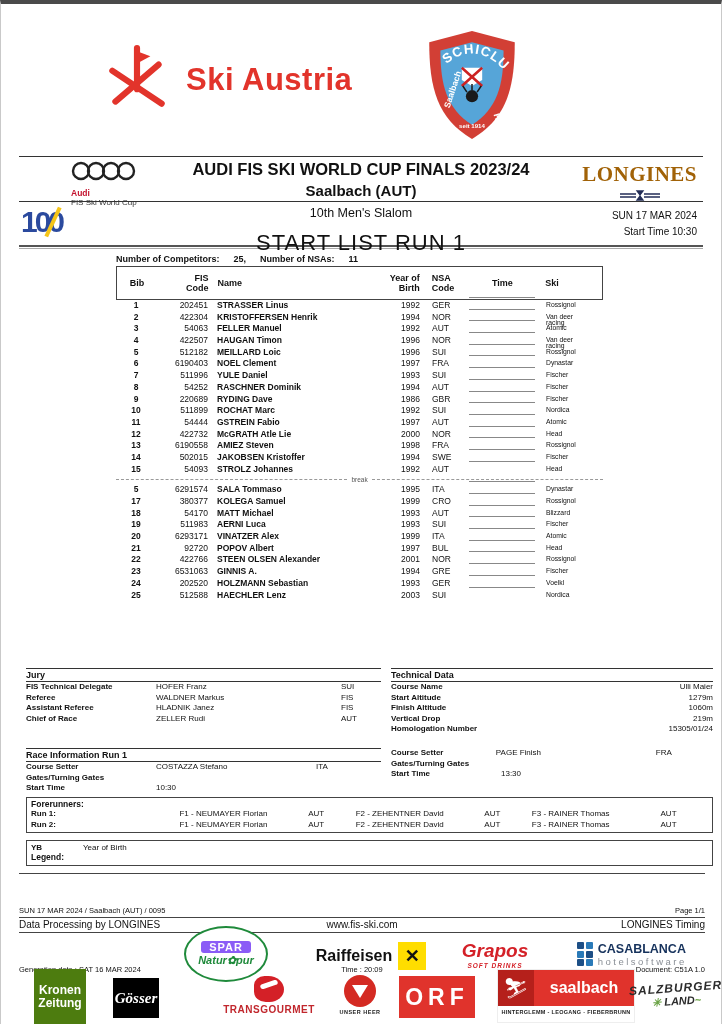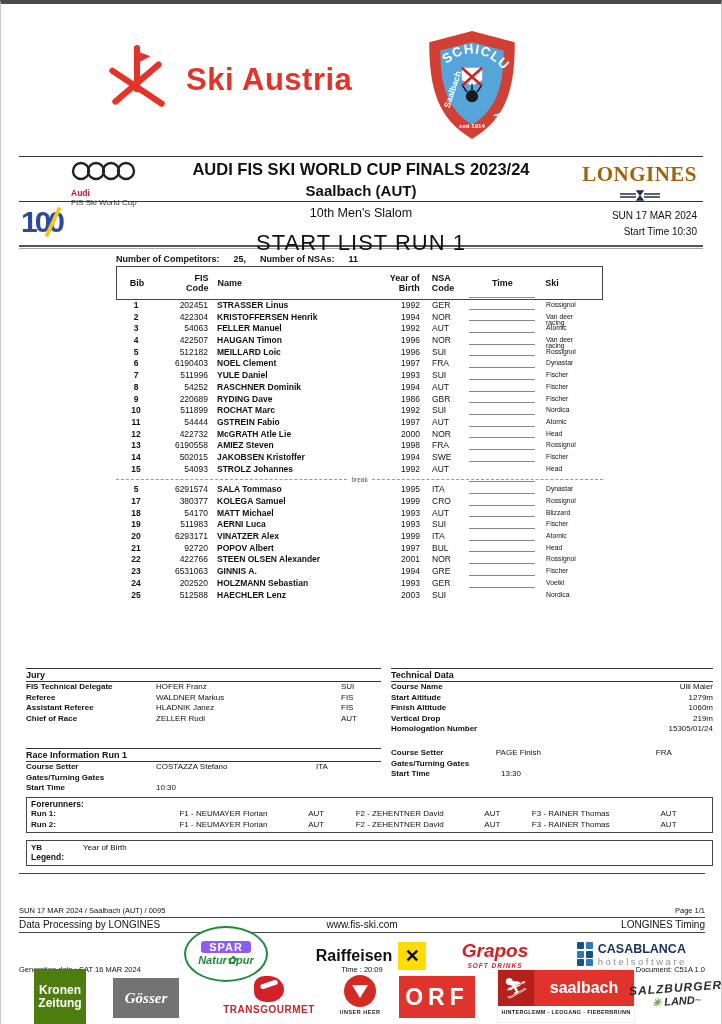--- a/index.html
+++ b/index.html
@@ -107,21 +107,21 @@
   #sp-casablanca { left:556px; top:932px; width:150px; height:36px; gap:5px; }
   #sp-casablanca .cb-icon { display:grid; grid-template-columns:7px 7px; grid-gap:1.5px; }
   #sp-casablanca .cb-icon i { width:7px; height:7px; background:#2a7ab8; border-radius:1px; }
   #sp-casablanca .cb-icon i.t { background:#1d4f86; }
   #sp-casablanca .cb-text { display:flex; flex-direction:column; }
   #sp-casablanca .cb1 { color:#16325c; font-weight:bold; font-size:12.5px; }
   #sp-casablanca .cb2 { color:#8a8f96; font-size:9.5px; letter-spacing:2.5px; }
 
   #sp-kronen { left:25px; top:965px; width:52px; height:56px; background:#4d7c0f; color:#fff; flex-direction:column; line-height:13px;margin-left:8px; }
   #sp-kronen span { font-weight:bold; font-size:12px; }
-  #sp-goesser { left:112px; top:974px; width:66px; height:40px; background:#737373; color:#fff;justify-content:center; }
+  #sp-goesser { left:112px; top:974px; width:46px; height:40px; background:#000000; color:#fff;justify-content:center; }
   #sp-goesser span { font-family:"Liberation Serif",serif; font-style:italic; font-weight:bold; font-size:15px; }
   #sp-transgourmet { left:220px; top:962px; width:96px; height:58px; flex-direction:column; gap:2px;align-items:center; }
   #sp-transgourmet .tg-icon { width:30px; height:26px; background:#d42027; border-radius:40% 60% 55% 45%; position:relative; }
   #sp-transgourmet .tg-icon::after { content:""; position:absolute; left:6px; top:6px; width:18px; height:5px; border-radius:3px; background:#fff; transform:rotate(-18deg); }
   #sp-transgourmet .tg-text { color:#c1272d; font-size:10px; font-weight:bold; letter-spacing:0.5px; }
   #sp-unserheer { left:337px; top:962px; width:44px; height:58px; flex-direction:column; gap:2px; }
   #sp-unserheer .uh-circle { width:32px; height:32px; border-radius:50%; background:#d42a22; display:flex; align-items:center; justify-content:center; }
   #sp-unserheer .uh-tri { width:0; height:0; border-left:8px solid transparent; border-right:8px solid transparent; border-top:13px solid #fff; }
   #sp-unserheer .uh-text { font-size:5.5px; font-weight:bold; color:#222; letter-spacing:0.5px; }
   #sp-orf { left:398px; top:972px; width:76px; height:42px; background:#e0332c; }

